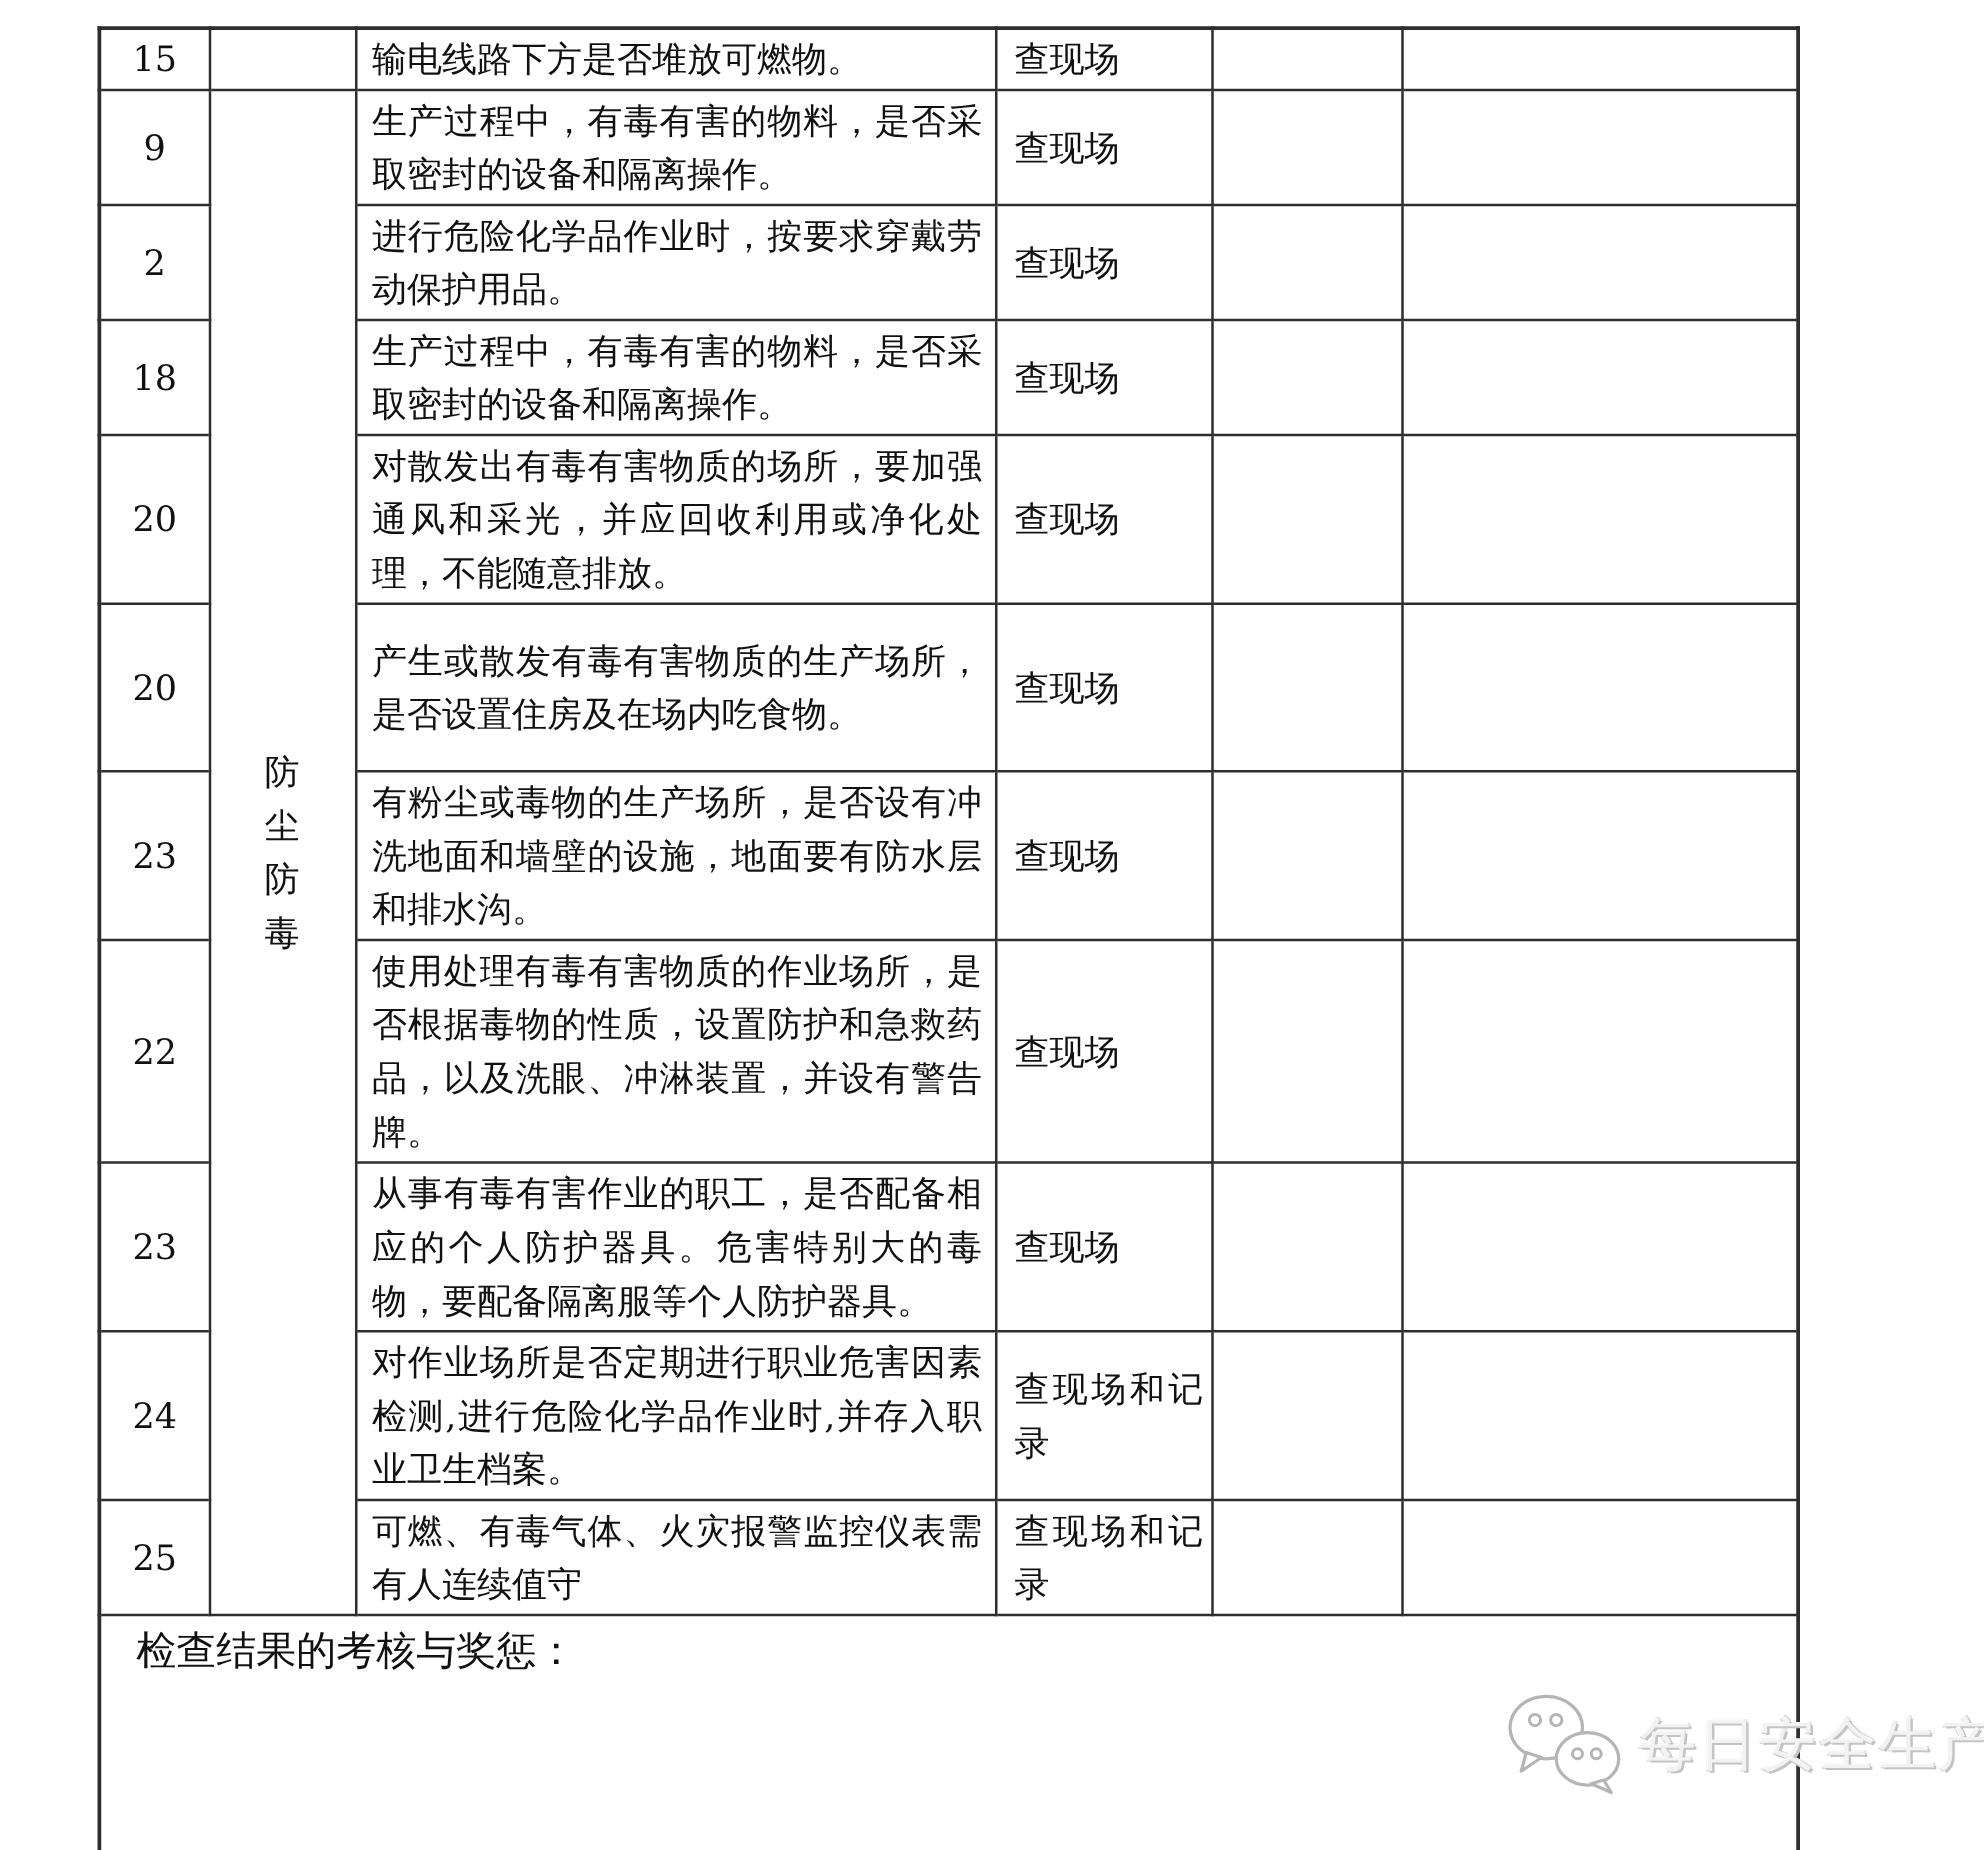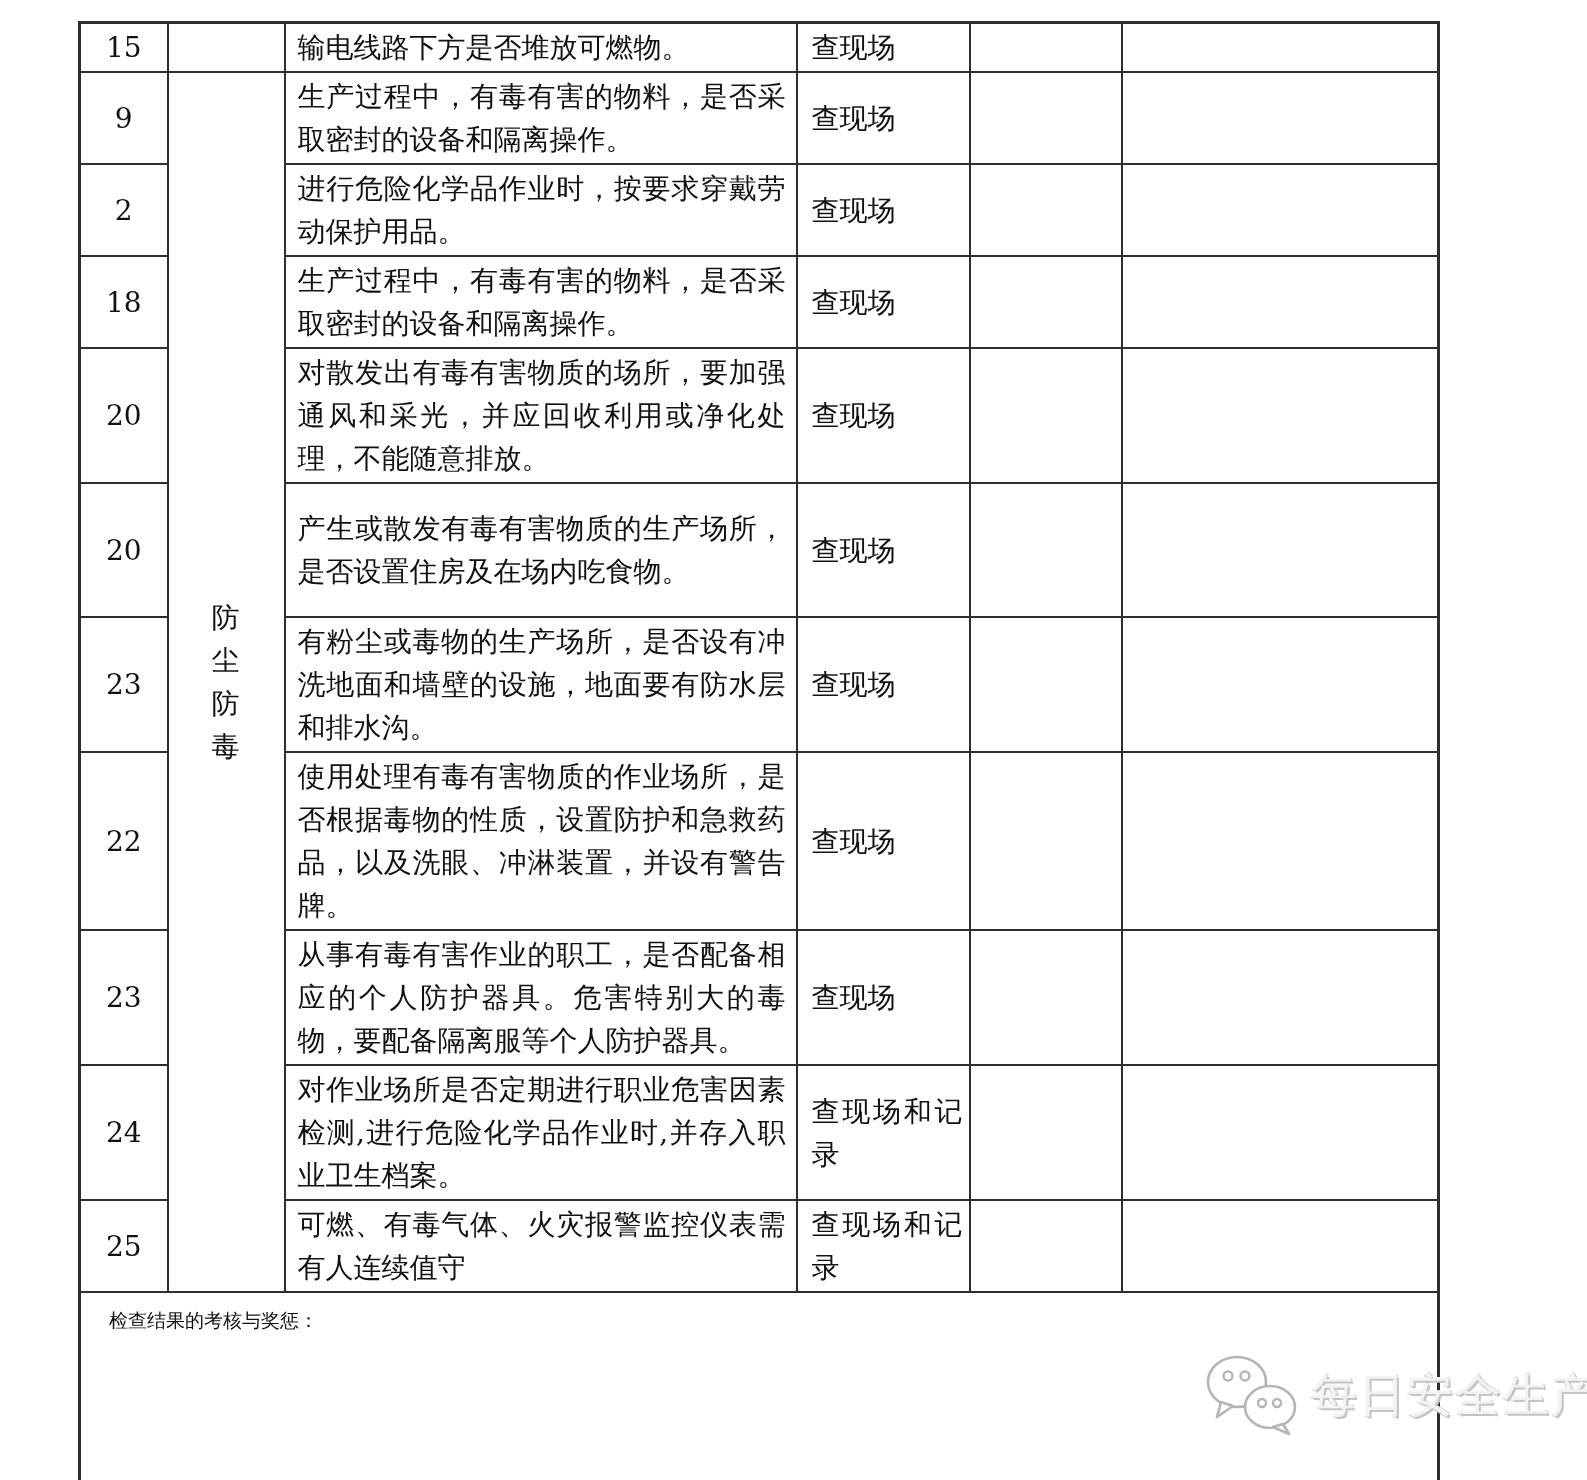--- a/index.html
+++ b/index.html
@@ -39,21 +39,21 @@
     text-align:justify;
     padding:2px 6px 2px 14px;
   }
   td.result,td.remark{padding:0;}
 
   td.footcell{
     position:relative;vertical-align:top;padding:0;
   }
   .assessment{
     position:absolute;left:28px;top:6px;
-    font-size:19px;white-space:nowrap;
+    font-size:32px;white-space:nowrap;
   }
   .inspector{
     position:absolute;left:62px;bottom:7px;
     font-size:29px;white-space:nowrap;
   }
   .checktime{
     position:absolute;left:600px;bottom:7px;
     font-size:29px;white-space:nowrap;
   }
 

